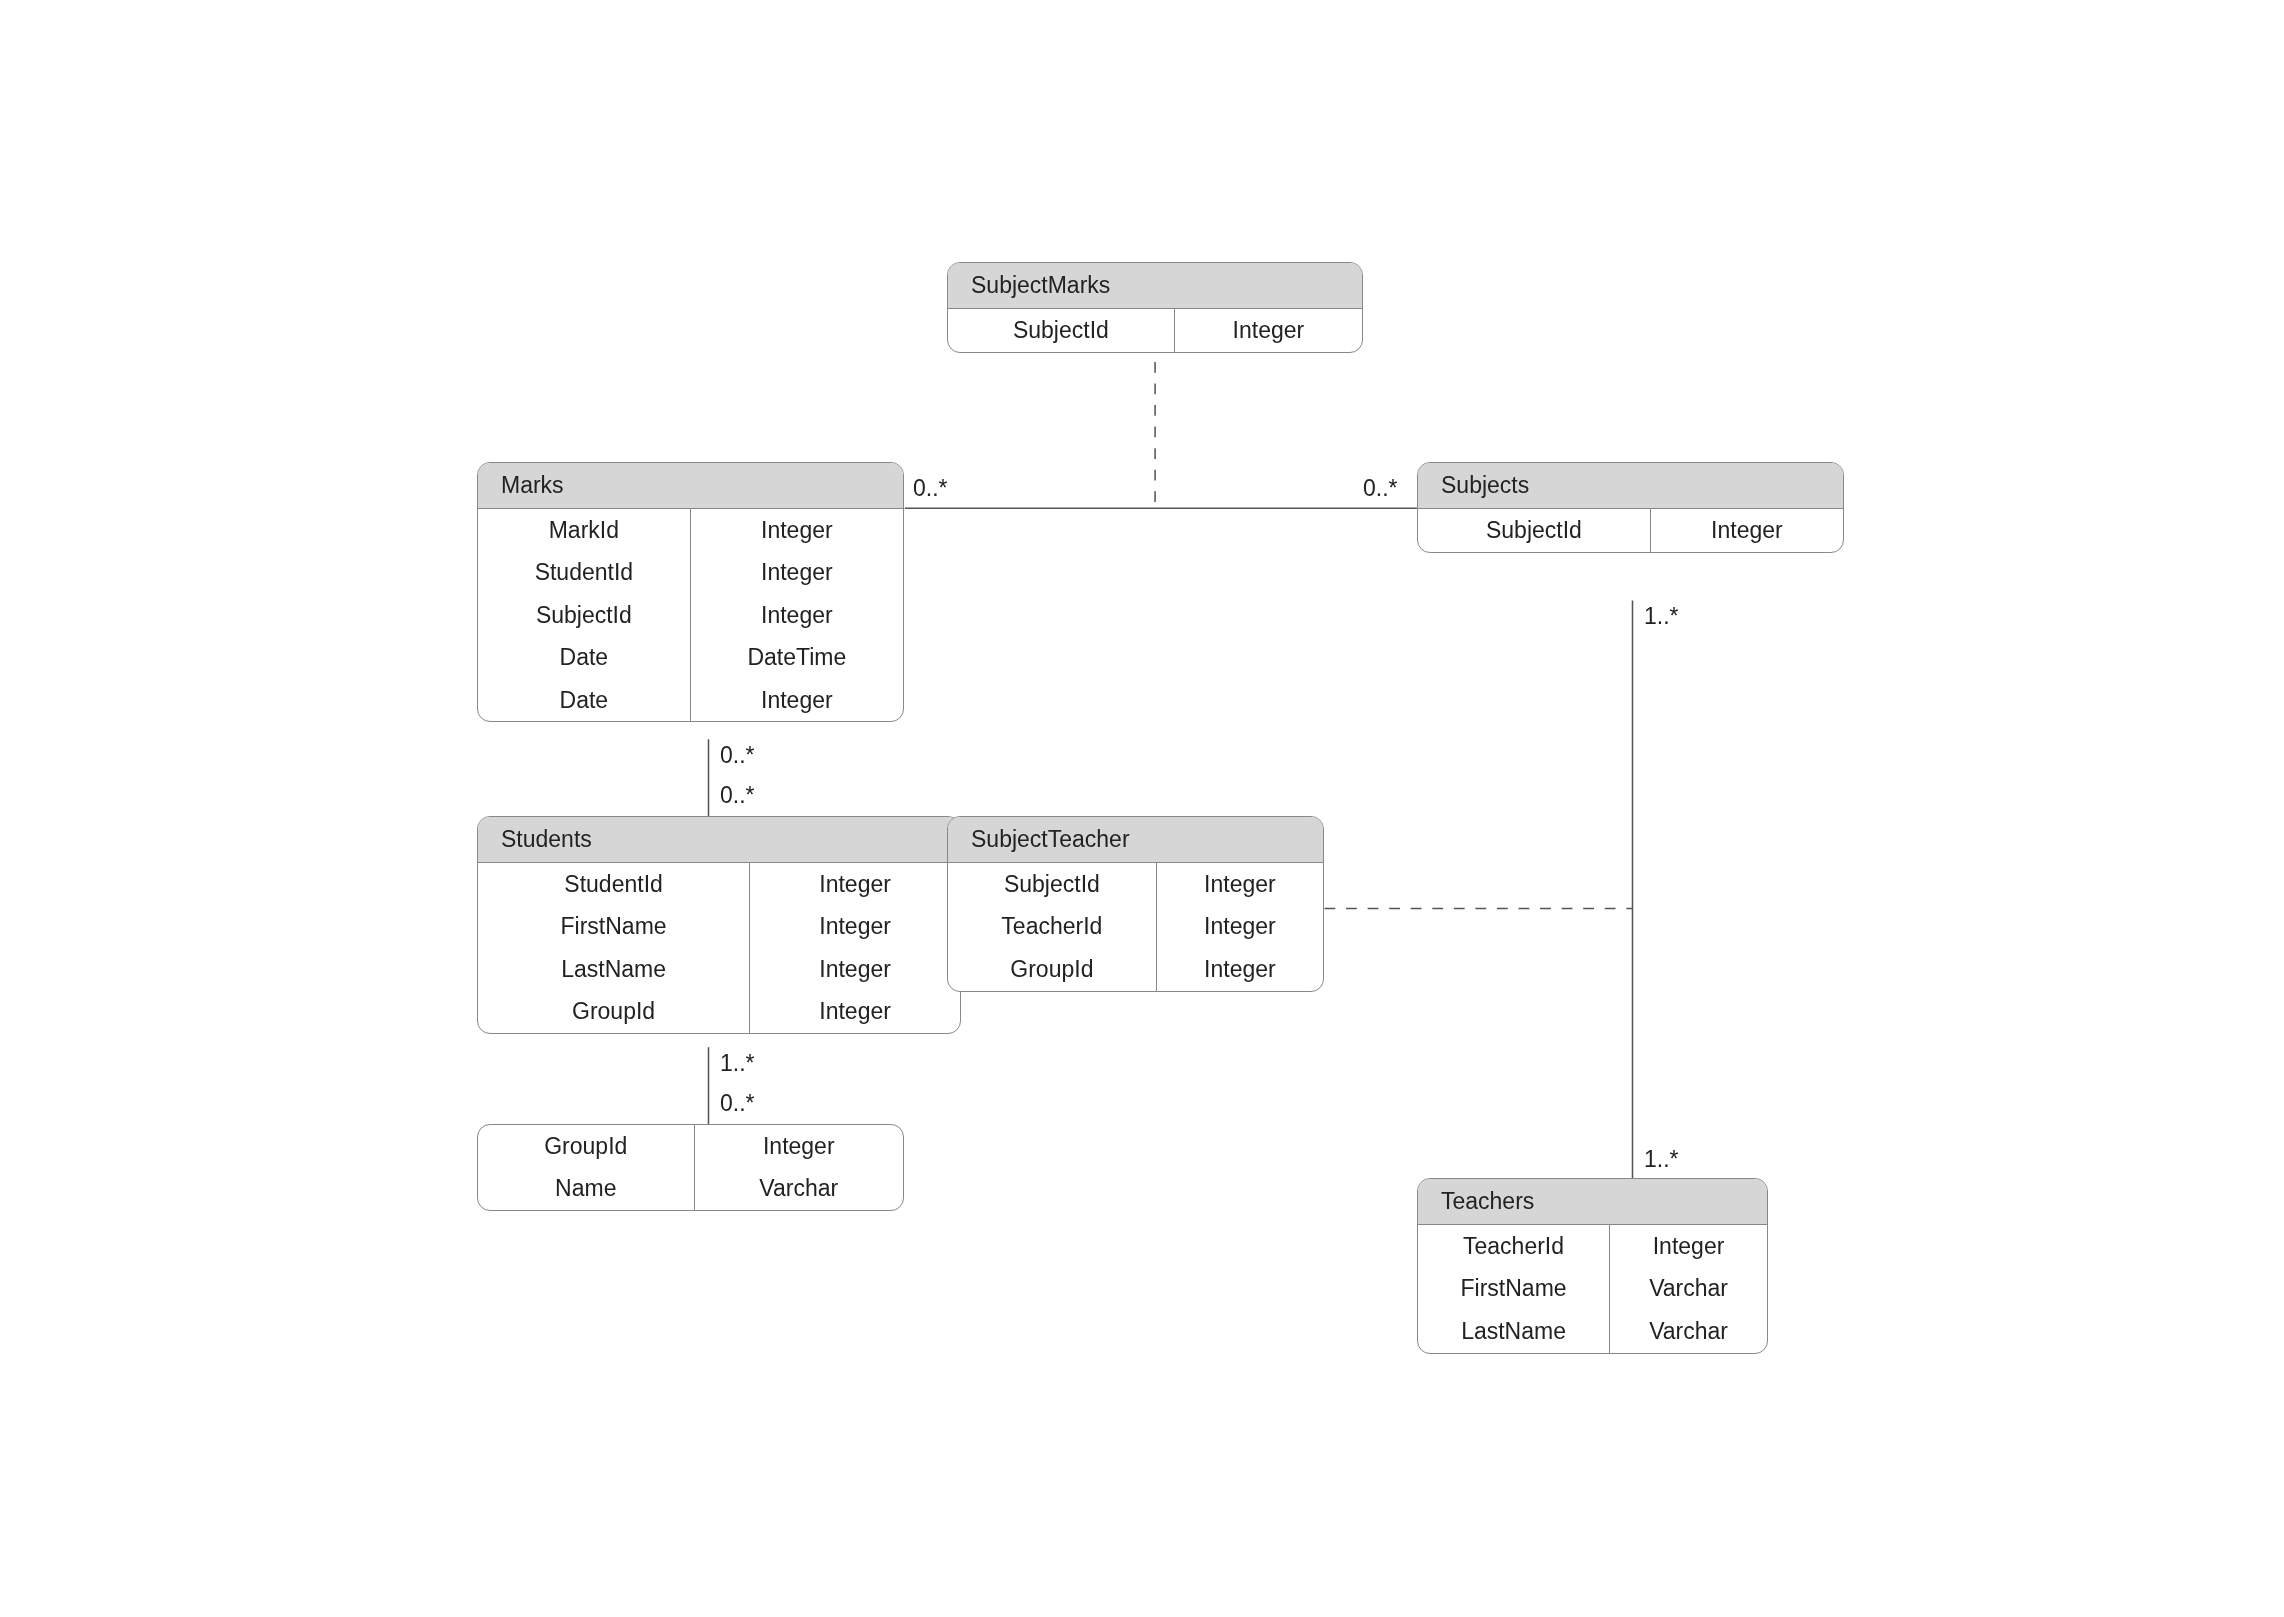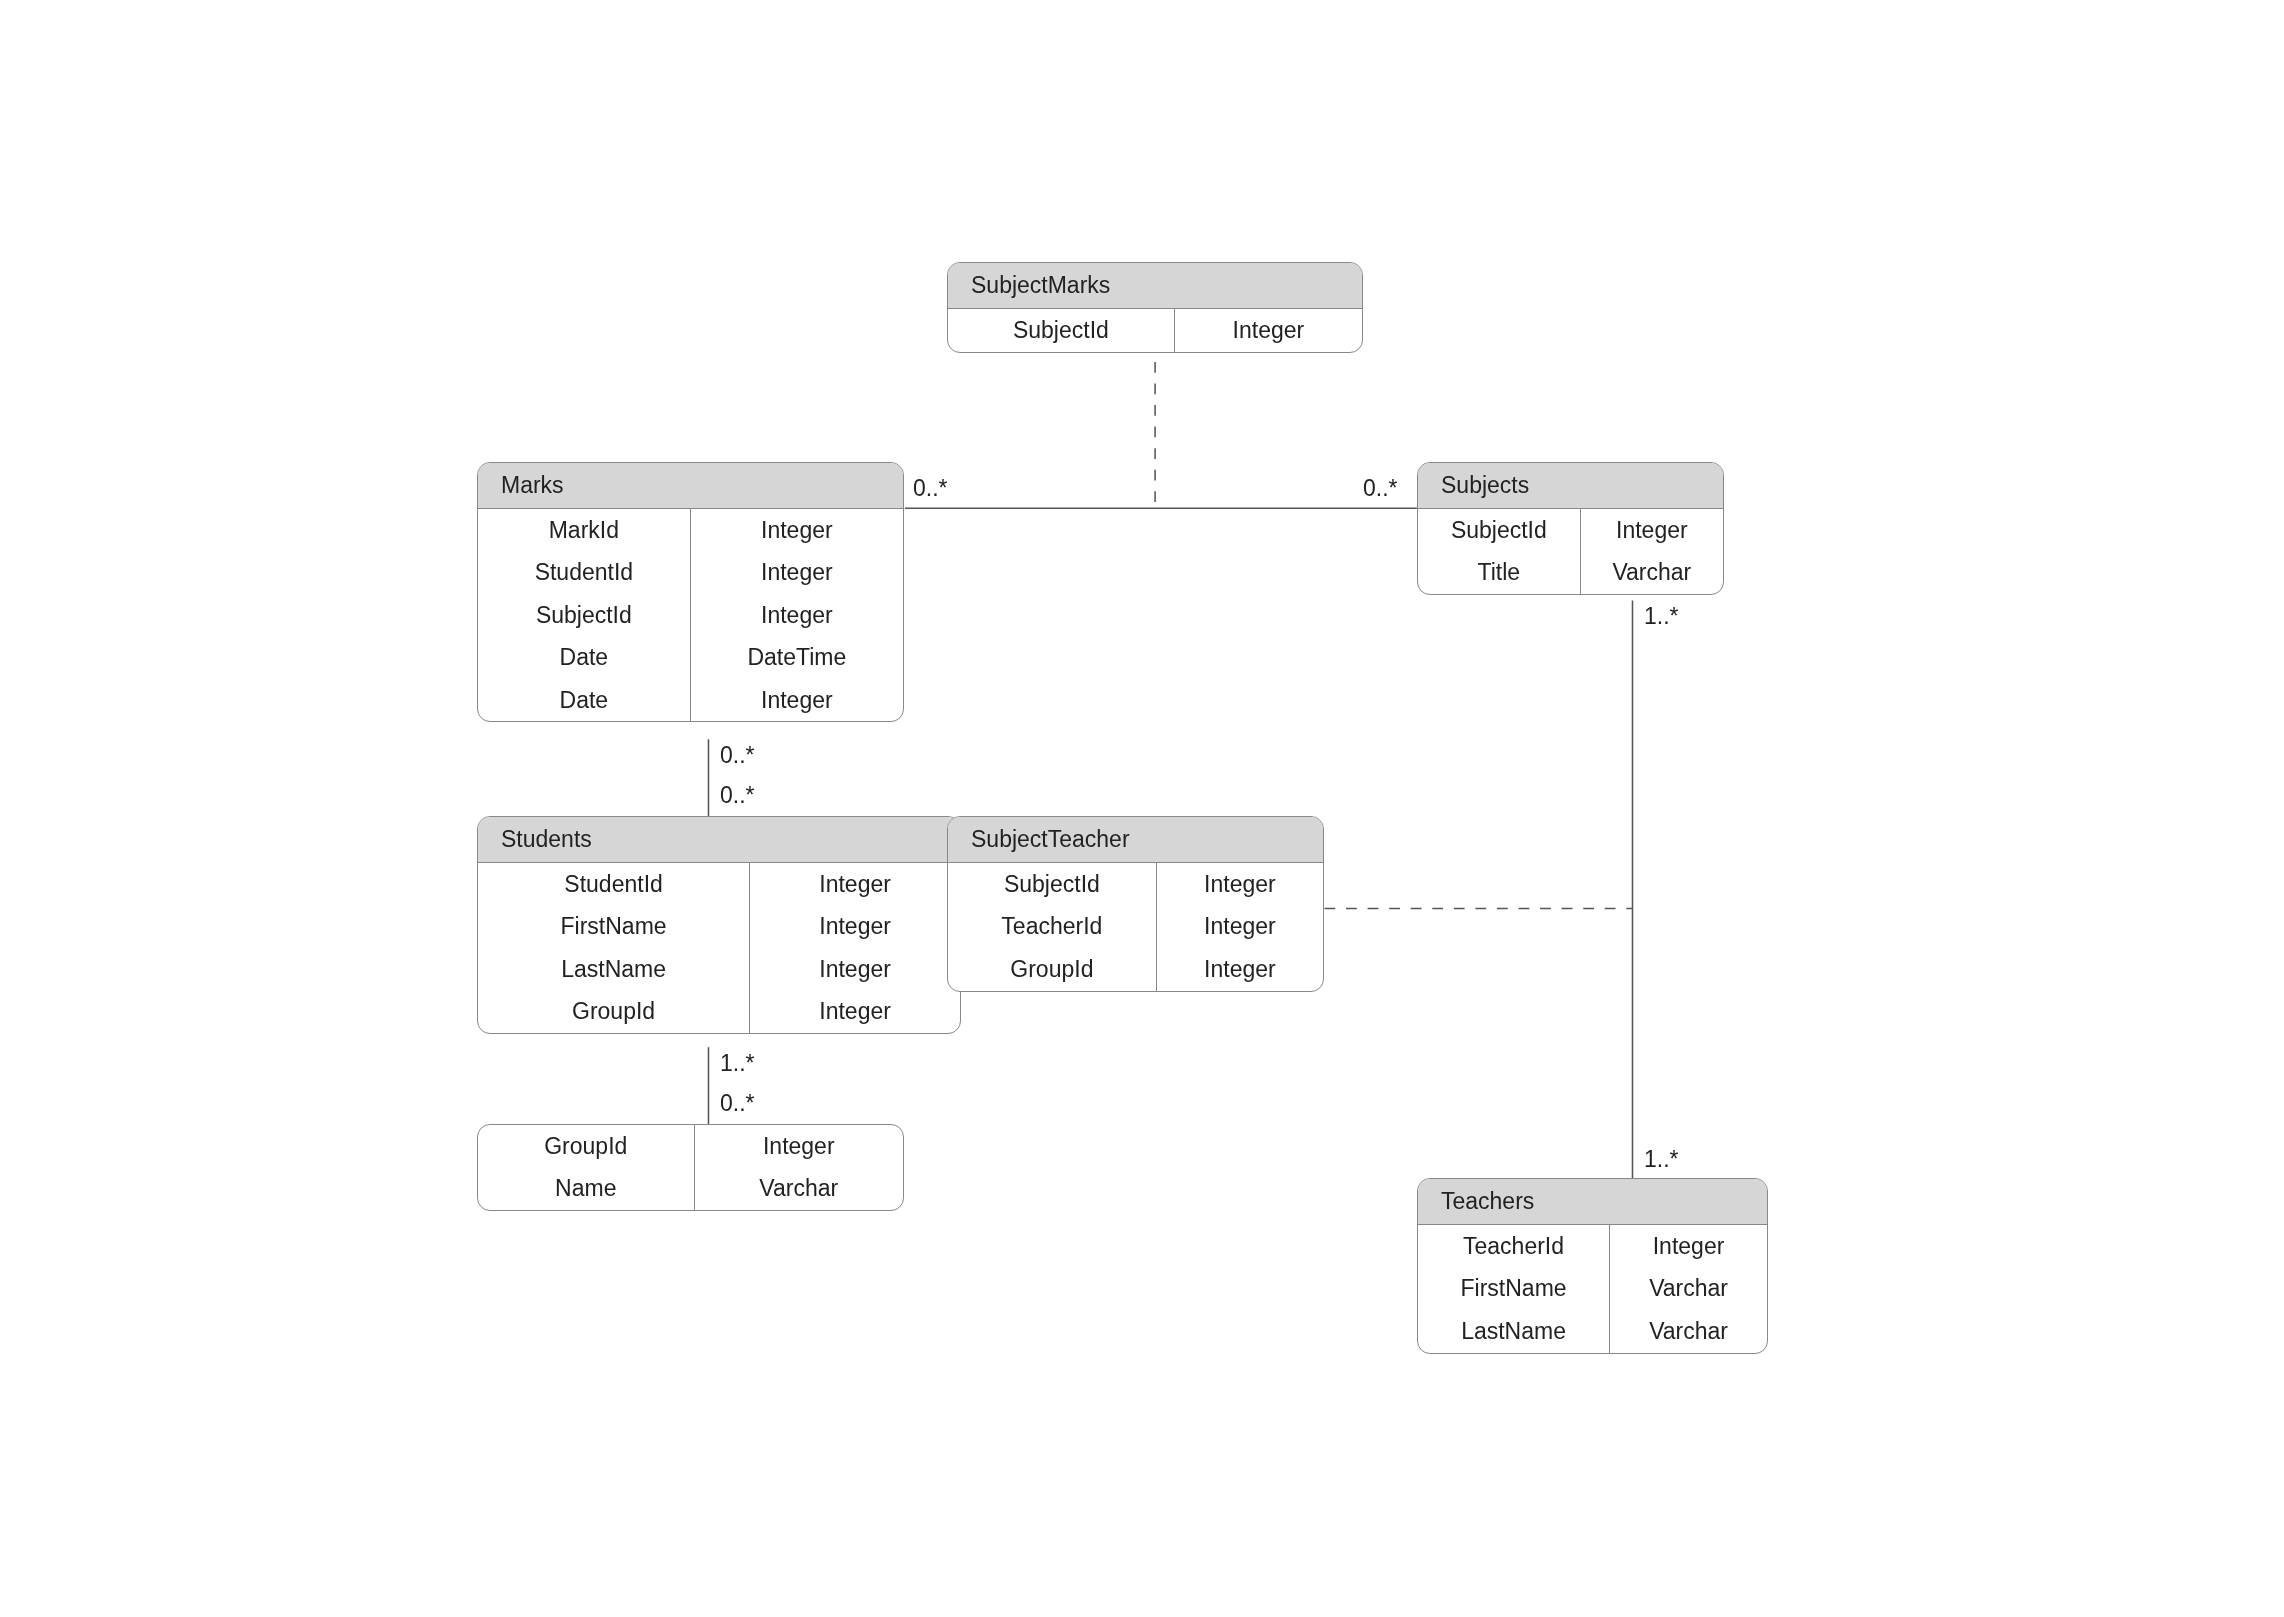--- a/index.html
+++ b/index.html
@@ -112,30 +112,26 @@
         <div class="cell name">Date</div>
         <div class="cell type">DateTime</div>
       </div>
       <div class="row">
         <div class="cell name">Date</div>
         <div class="cell type">Integer</div>
       </div>
     </div>
   </div>
 
-  <div class="entity" style="left:1417px; top:462px; width:307px;">
+  <div class="entity" style="left:1417px; top:462px; width:427px;">
     <div class="title">Subjects</div>
     <div class="rows">
       <div class="row">
         <div class="cell name">SubjectId</div>
         <div class="cell type">Integer</div>
-      </div>
-      <div class="row">
-        <div class="cell name">Title</div>
-        <div class="cell type">Varchar</div>
       </div>
     </div>
   </div>
 
   <div class="entity" style="left:477px; top:816px; width:484px;">
     <div class="title">Students</div>
     <div class="rows">
       <div class="row">
         <div class="cell name">StudentId</div>
         <div class="cell type">Integer</div>

